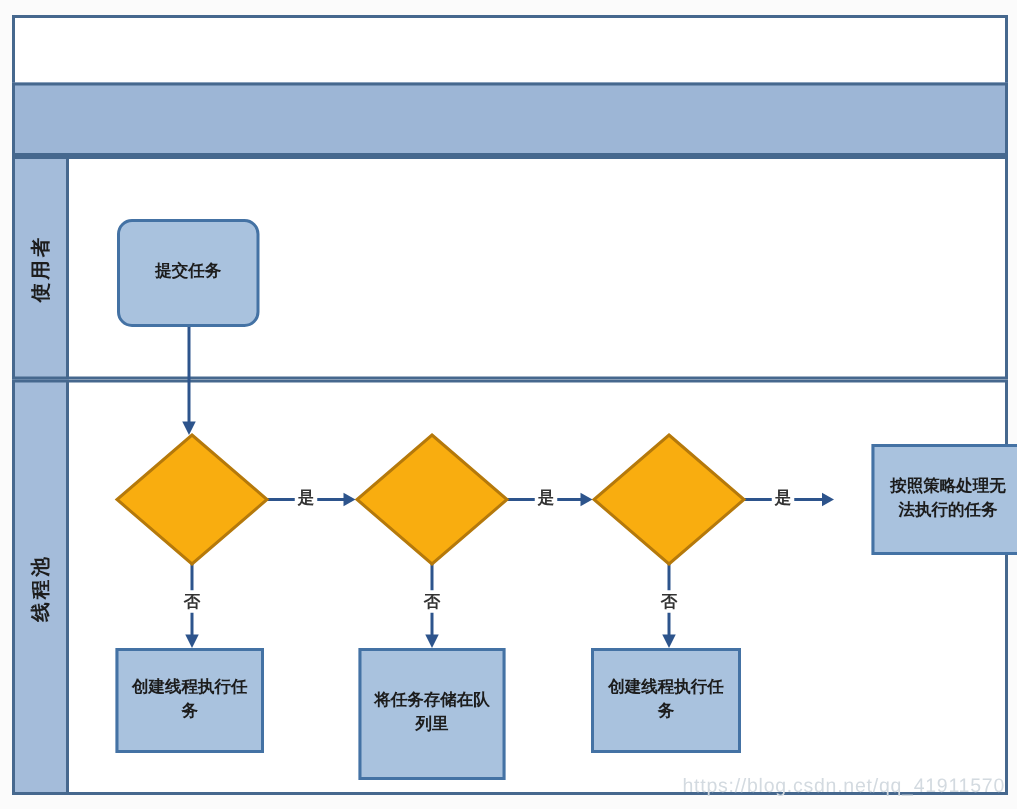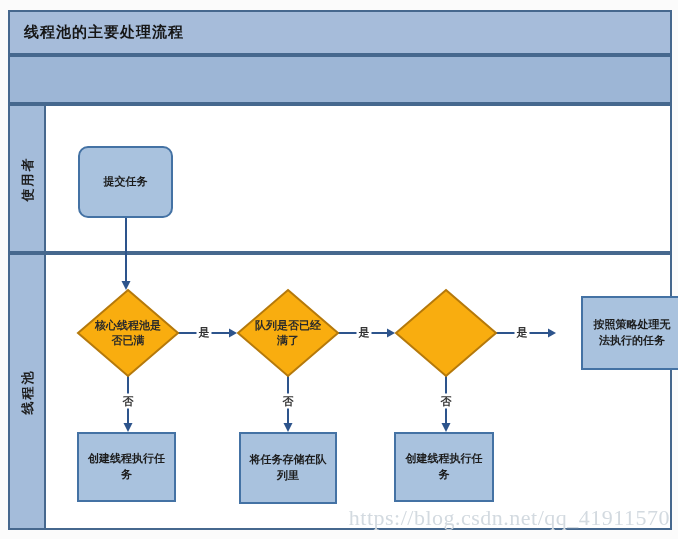--- a/index.html
+++ b/index.html
@@ -42,50 +42,47 @@
   
   .node{
     position:absolute;z-index:3;box-sizing:border-box;
     display:flex;align-items:center;justify-content:center;text-align:center;
     font-size:11px;font-weight:bold;color:#1c1c1c;line-height:1.45;
   }
   .proc{background:#a9c2de;border:2px solid #4472a4;}
   .box-submit {left:78px; top:146px;width:95px; height:72px;border-radius:10px;}
   .box-reject {left:581px;top:296px;width:102px;height:74px;justify-content:center;}
   .box-create1{left:77px; top:432px;width:99px; height:70px;}
-  .box-queue  {left:239px;top:432px;width:98px; height:72px;text-align:center;}
+  .box-queue  {left:239px;top:432px;width:98px; height:88px;text-align:center;}
   .box-create2{left:394px;top:432px;width:100px;height:70px;}
   .dtext{
     position:absolute;z-index:3;width:70px;text-align:center;
     font-size:11px;font-weight:bold;color:#2a2a2a;line-height:1.35;
     transform:translate(-50%,-50%);
   }
   .node-inner{width:80px;margin:0 auto;}
   
   .edge-label{
     position:absolute;z-index:4;transform:translate(-50%,-50%);
     background:#ffffff;padding:0 2px;
     font-size:11px;font-weight:bold;color:#333333;
   }
   
   .watermark{
     position:absolute;right:8px;bottom:8px;z-index:5;
-    font-family:Liberation Serif, serif;
-    font-size:22px;color:#d3dae0;letter-spacing:0.5px;
+    font-family:Liberation Sans, sans-serif;
+    font-size:13px;color:#d3dae0;letter-spacing:0.5px;
   }
 </style>
 </head>
 <body>
 
 <div id="screen">
 
   <div class="frame"></div>
-  <div class="title-row">
-    <span>线程池的主要处理流程</span>
-  </div>
   <div class="phase-row"></div>
 
   <div class="lane lane-user"></div>
   <div class="lane lane-pool"></div>
 
   <div class="lane-label lane-label-user">
     <span class="vtext">使用者</span>
   </div>
   <div class="lane-label lane-label-pool">
     <span class="vtext">线程池</span>
@@ -142,22 +139,20 @@
   <div class="node proc box-create1">
     <div class="node-inner">创建线程执行任务</div>
   </div>
   <div class="node proc box-queue">
     <div class="node-inner">将任务存储在队列里</div>
   </div>
   <div class="node proc box-create2">
     <div class="node-inner">创建线程执行任务</div>
   </div>
 
-  <div class="dtext" style="left:128px;top:333px;">核心线程池是否已满</div>
-  <div class="dtext" style="left:288px;top:333px;">队列是否已经满了</div>
 
   <div class="edge-label" style="left:204px;top:332px;">是</div>
   <div class="edge-label" style="left:364px;top:332px;">是</div>
   <div class="edge-label" style="left:522px;top:332px;">是</div>
   <div class="edge-label" style="left:128px;top:401px;">否</div>
   <div class="edge-label" style="left:288px;top:401px;">否</div>
   <div class="edge-label" style="left:446px;top:401px;">否</div>
 
   <div class="watermark">https://blog.csdn.net/qq_41911570</div>
 </div>

